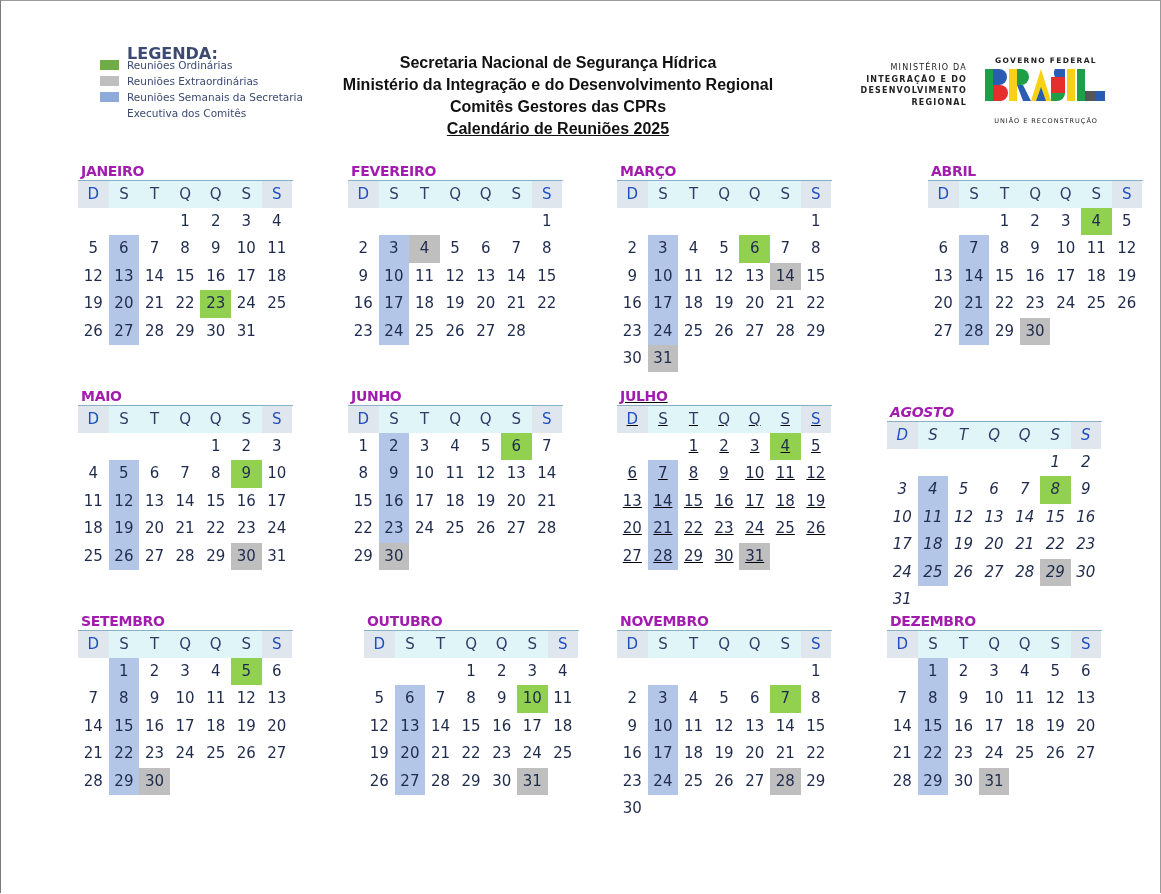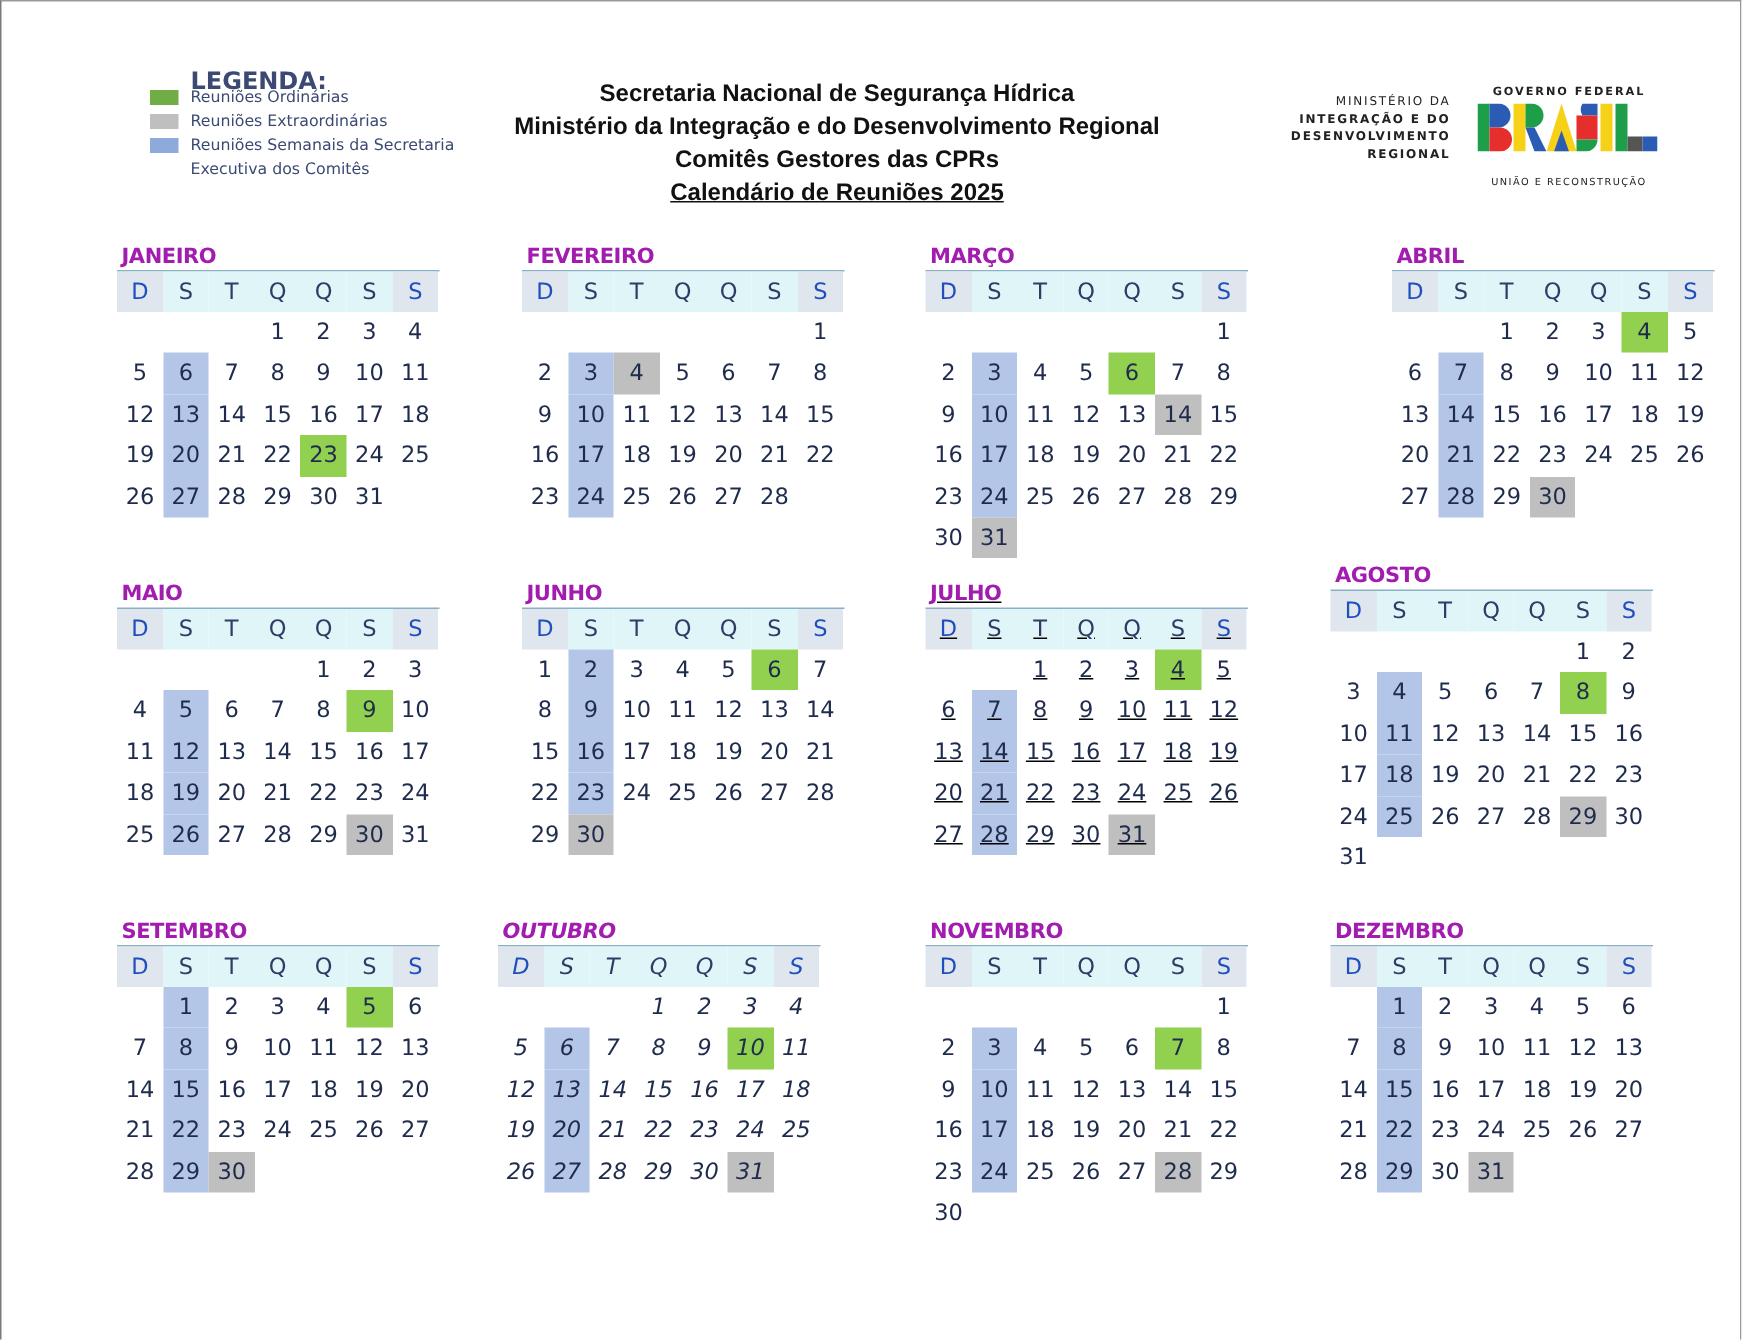--- a/index.html
+++ b/index.html
@@ -435,21 +435,21 @@
         <div class="day">24</div>
         <div class="day">25</div>
         <div class="day">26</div>
         <div class="day">27</div>
         <div class="day weekly">28</div>
         <div class="day">29</div>
         <div class="day">30</div>
         <div class="day extra">31</div>
       </div>
     </div>
-    <div class="month" style="left: 887px; top: 375px;">
+    <div class="month" style="left: 887px; top: 403px; font-style: italic;">
       <div class="month-name">AGOSTO</div>
       <div class="dow-row">
         <div class="dow sun">D</div>
         <div class="dow">S</div>
         <div class="dow">T</div>
         <div class="dow">Q</div>
         <div class="dow">Q</div>
         <div class="dow">S</div>
         <div class="dow sat">S</div>
       </div>
@@ -530,21 +530,21 @@
         <div class="day">23</div>
         <div class="day">24</div>
         <div class="day">25</div>
         <div class="day">26</div>
         <div class="day">27</div>
         <div class="day">28</div>
         <div class="day weekly">29</div>
         <div class="day extra">30</div>
       </div>
     </div>
-    <div class="month" style="left: 332px; top: 612px; font-style: italic;">
+    <div class="month" style="left: 364px; top: 612px;">
       <div class="month-name">OUTUBRO</div>
       <div class="dow-row">
         <div class="dow sun">D</div>
         <div class="dow">S</div>
         <div class="dow">T</div>
         <div class="dow">Q</div>
         <div class="dow">Q</div>
         <div class="dow">S</div>
         <div class="dow sat">S</div>
       </div>

